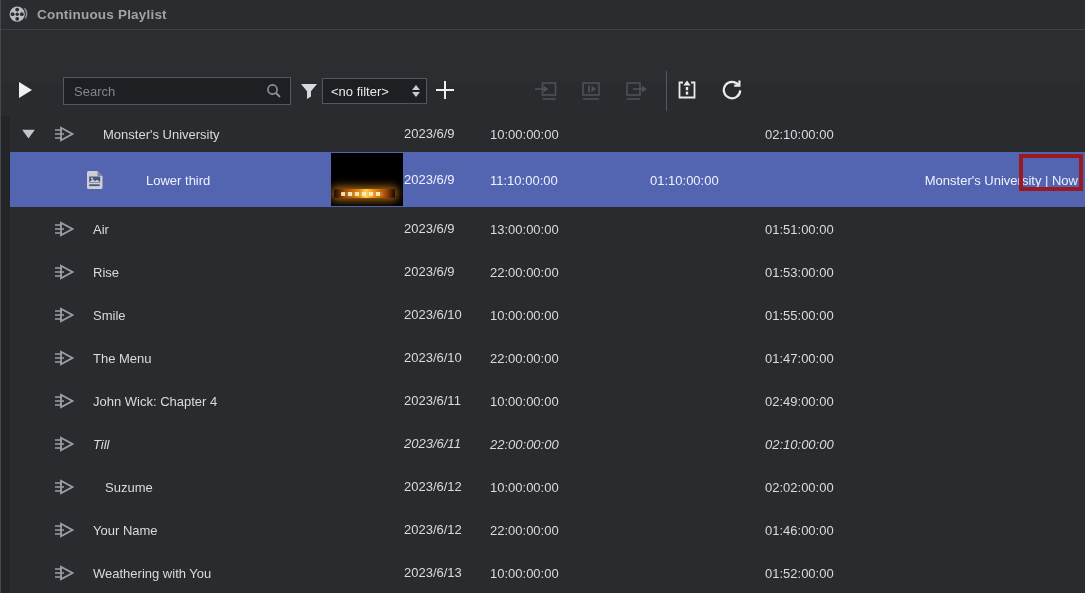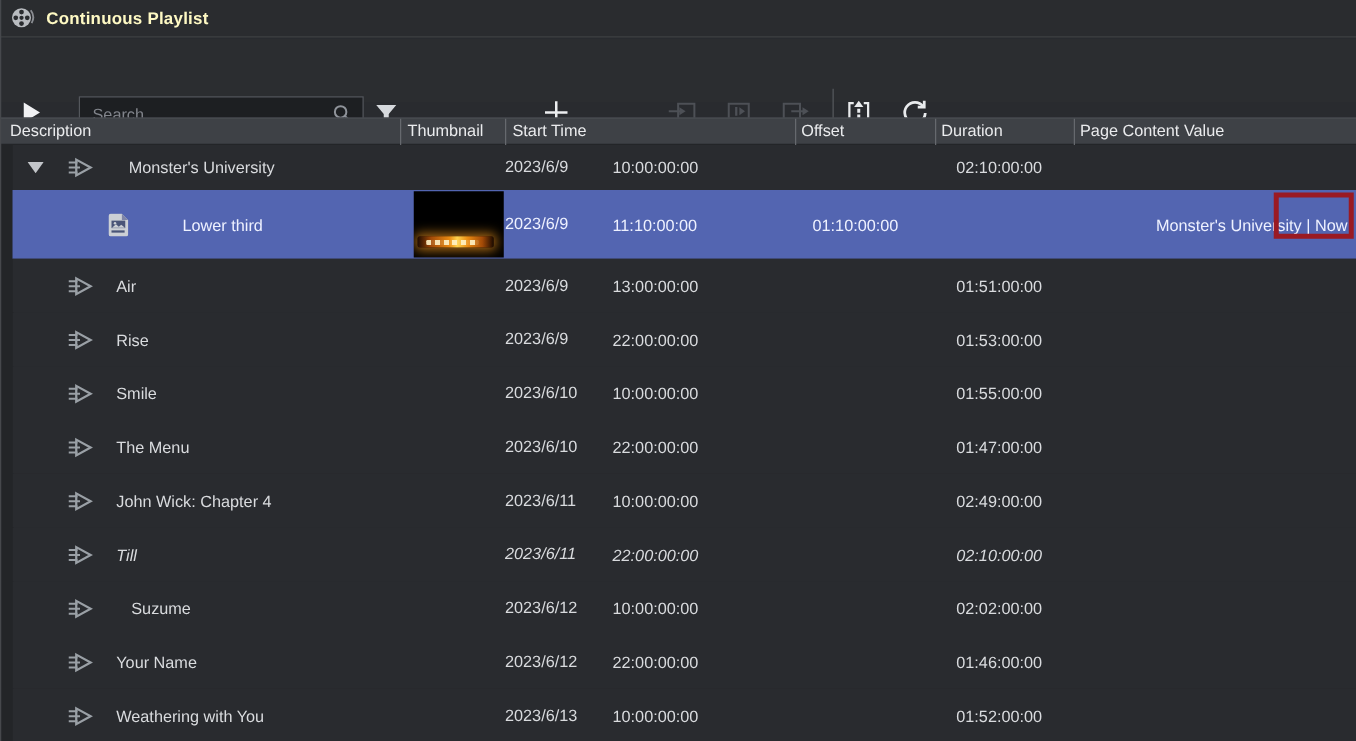--- a/index.html
+++ b/index.html
@@ -9,21 +9,21 @@
     font-family:"Liberation Sans","DejaVu Sans",sans-serif;
     font-size:13px;color:#dfe1e4;
     -webkit-font-smoothing:antialiased;
   }
   
   .titlebar{
     position:absolute;left:0;top:0;width:1085px;height:30px;
     background:#2a2c2f;border-bottom:1px solid #3e4043;
     display:flex;align-items:center;gap:9px;padding-left:8px;box-sizing:border-box;
   }
-  .titlebar .title{font-weight:bold;font-size:13.5px;color:#fef9c3;letter-spacing:.2px;}
+  .titlebar .title{font-weight:bold;font-size:13.5px;color:#a3a3a3;letter-spacing:.2px;}
   
   .toolbar{
     position:absolute;left:0;top:31px;width:1085px;height:51px;background:#2b2d30;
   }
   .tb-abs{position:absolute;display:flex;align-items:center;justify-content:center;}
   .playbtn{left:12px;top:46px;width:26px;height:26px;cursor:pointer;}
   .searchbox{
     position:absolute;left:63px;top:46px;width:228px;height:28px;
     background:#1d1f22;border:1px solid #54575c;box-sizing:border-box;
     display:flex;align-items:center;
@@ -128,20 +128,31 @@
         </svg>
       </span>
     </div>
 
     <div class="tb-abs funnel">
       <svg width="18" height="17" viewBox="0 0 18 17">
         <path d="M1 1 H17 L11 8.2 V13.5 L7 16 V8.2 Z" fill="#d6d9dd"></path>
       </svg>
     </div>
 
+    <div class="dropdown">
+      <span class="dd-label">&lt;no filter&gt;</span>
+      <span class="spin">
+        <svg width="8" height="5" viewBox="0 0 8 5">
+            <path d="M0 5 L4 0 L8 5 Z" fill="#c8cbd0"></path>
+          </svg>
+        <svg width="8" height="5" viewBox="0 0 8 5">
+            <path d="M0 0 L4 5 L8 0 Z" fill="#c8cbd0"></path>
+          </svg>
+      </span>
+    </div>
 
     <div class="tb-abs plusbtn">
       <svg width="20" height="20" viewBox="0 0 20 20">
         <line x1="10" y1="1" x2="10" y2="19" stroke="#eceef0" stroke-width="2"></line>
         <line x1="1" y1="10" x2="19" y2="10" stroke="#eceef0" stroke-width="2"></line>
       </svg>
     </div>
 
     <div class="dimgroup">
       <div class="tb-abs tbicon" style="left:533px;top:47px;">
@@ -182,33 +193,20 @@
     </div>
 
     <div class="tb-abs tbicon" style="left:719px;top:46px;">
       <svg width="24" height="24" viewBox="0 0 24 24">
         <path d="M18.6 7.2 A 8.2 8.2 0 1 0 20.2 12.4" fill="none" stroke="#e9ebed" stroke-width="2.2"></path>
         <polyline points="14.2,7.6 19.4,7.6 19.4,2.6" fill="none" stroke="#e9ebed" stroke-width="2.2"></polyline>
       </svg>
     </div>
   </div>
 
-  <div class="header">
-    <span class="hcell" style="left:8px;">Description</span>
-    <span class="hcell" style="left:326px;">Thumbnail</span>
-    <span class="hcell" style="left:410px;">Start Time</span>
-    <span class="hcell" style="left:641px;">Offset</span>
-    <span class="hcell" style="left:753px;">Duration</span>
-    <span class="hcell" style="left:864px;">Page Content Value</span>
-    <span class="hsep" style="left:320px;"></span>
-    <span class="hsep" style="left:404px;"></span>
-    <span class="hsep" style="left:636px;"></span>
-    <span class="hsep" style="left:748px;"></span>
-    <span class="hsep" style="left:859px;"></span>
-  </div>
 
   <div class="body">
     <div class="gutter"></div>
     <div id="rows">
         <div class="row" style="height: 36px;">
           <span class="expander">
             <svg width="13" height="9" viewBox="0 0 13 9">
               <path d="M0 0 L13 0 L6.5 9 Z" fill="#c2c5c9"></path>
             </svg>
           </span>

